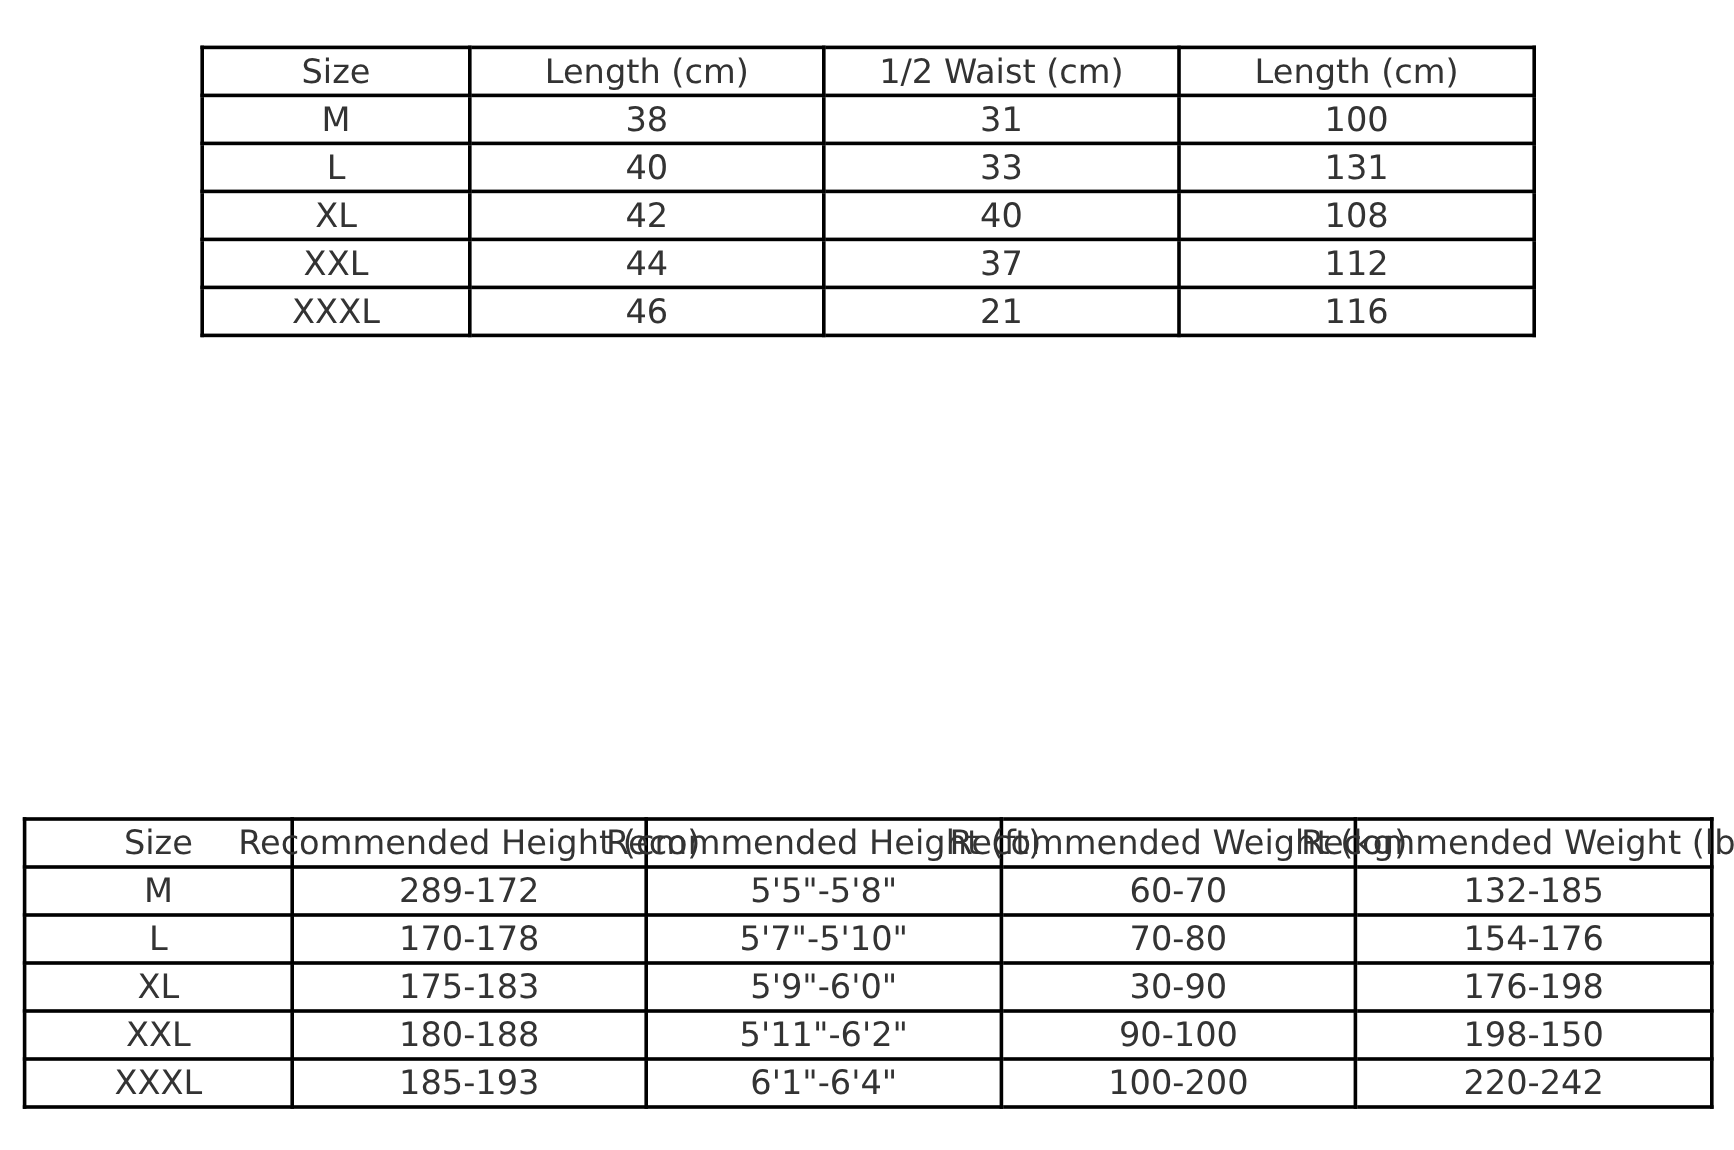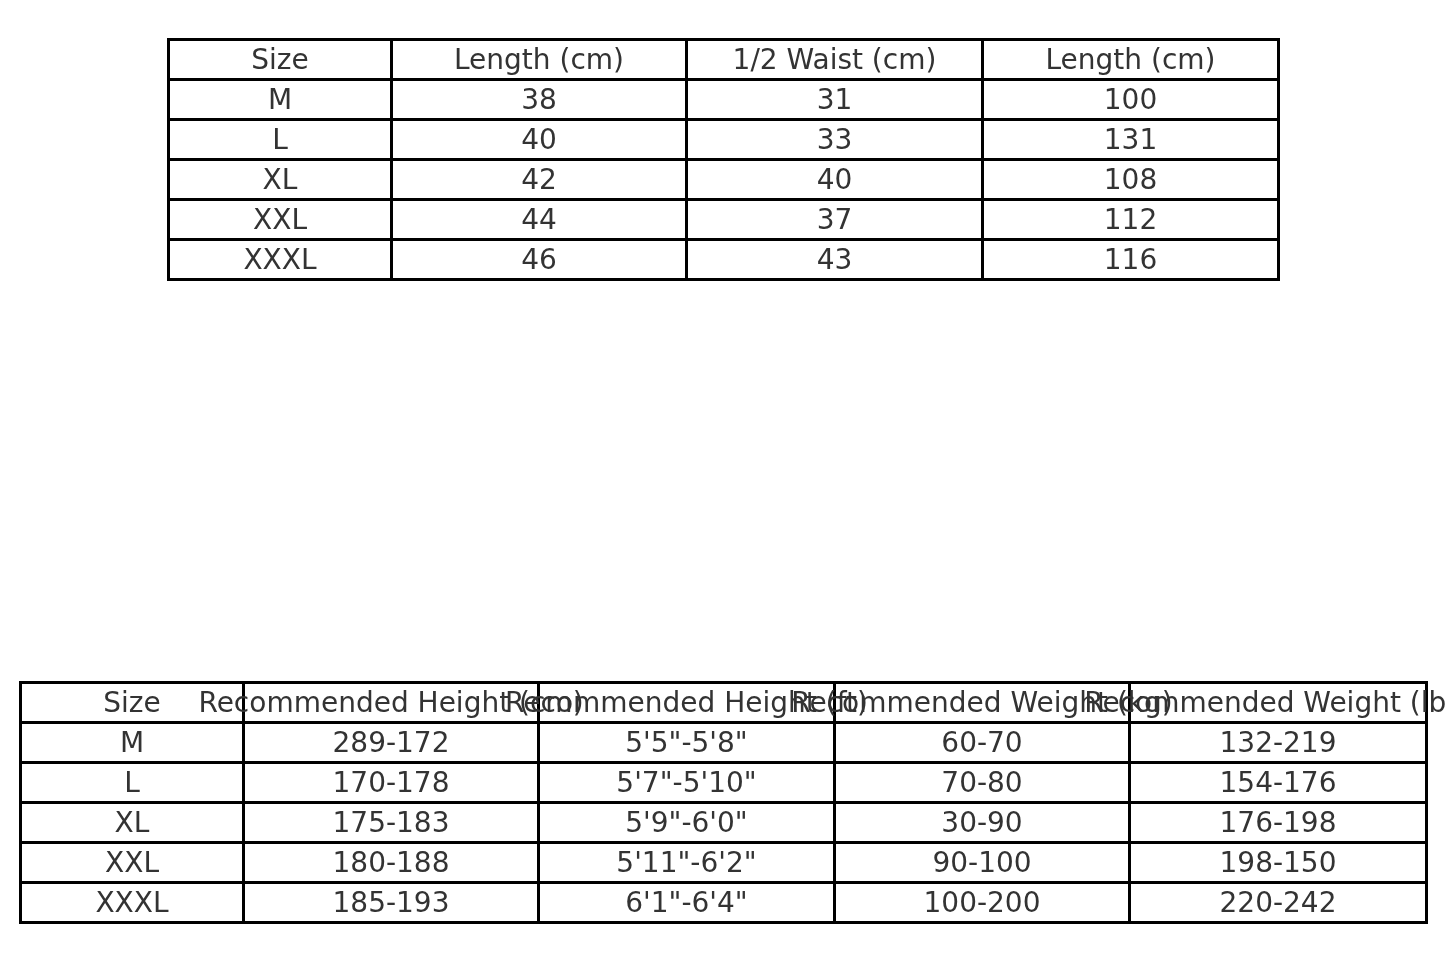--- a/index.html
+++ b/index.html
@@ -104,21 +104,21 @@
         </tr>
         <tr>
           <td>XXL</td>
           <td>44</td>
           <td>37</td>
           <td>112</td>
         </tr>
         <tr>
           <td>XXXL</td>
           <td>46</td>
-          <td>43</td>
+          <td>21</td>
           <td>116</td>
         </tr>
       </tbody>
   </table>
 
   <table id="table-bottom" class="size-table">
     <colgroup>
       <col style="width:223px">
       <col style="width:295px">
       <col style="width:296px">
@@ -143,21 +143,21 @@
             <span class="hdr">Recommended Weight (lbs)</span>
           </th>
         </tr>
       </thead>
     <tbody>
         <tr>
           <td>M</td>
           <td>289-172</td>
           <td>5'5"-5'8"</td>
           <td>60-70</td>
-          <td>132-219</td>
+          <td>132-185</td>
         </tr>
         <tr>
           <td>L</td>
           <td>170-178</td>
           <td>5'7"-5'10"</td>
           <td>70-80</td>
           <td>154-176</td>
         </tr>
         <tr>
           <td>XL</td>

